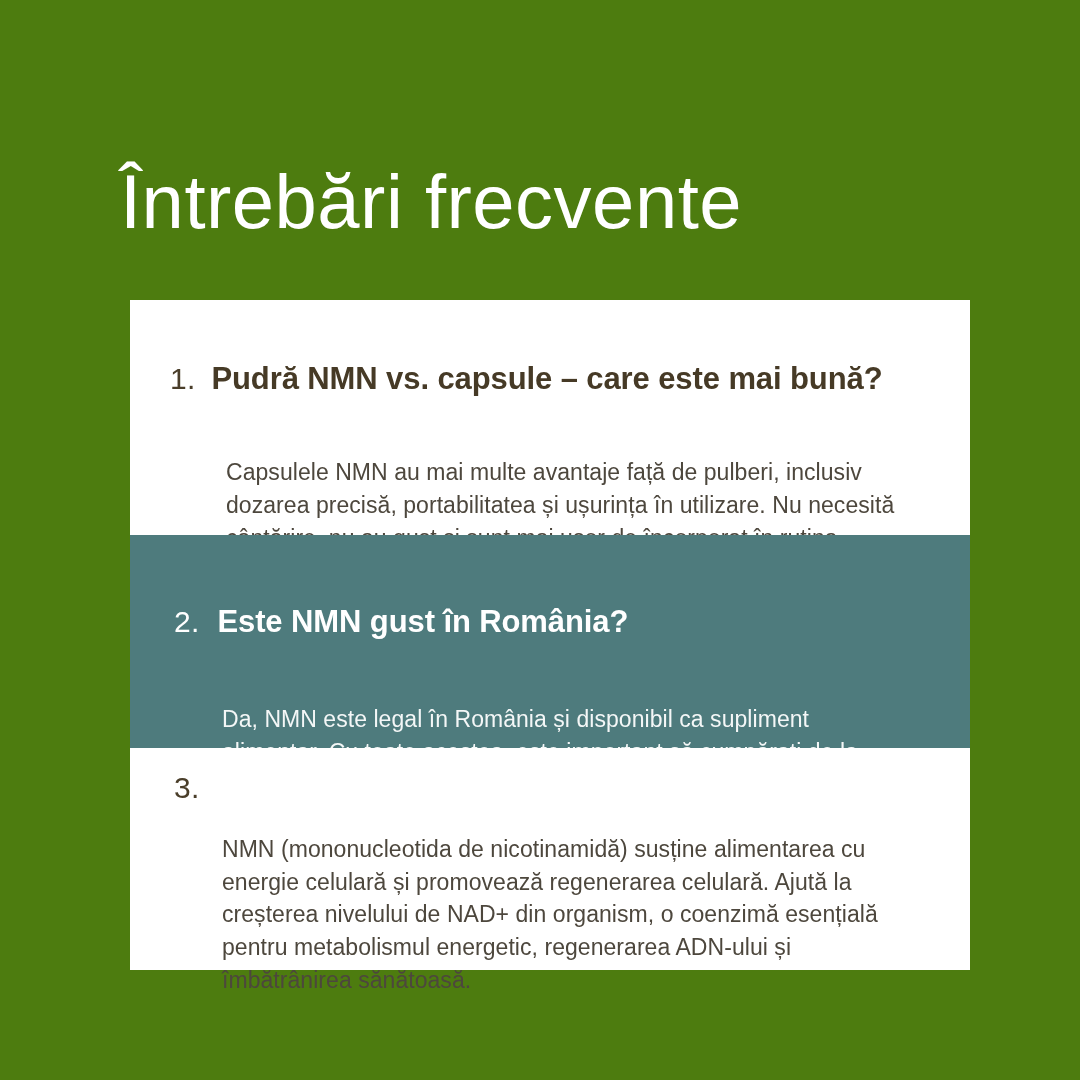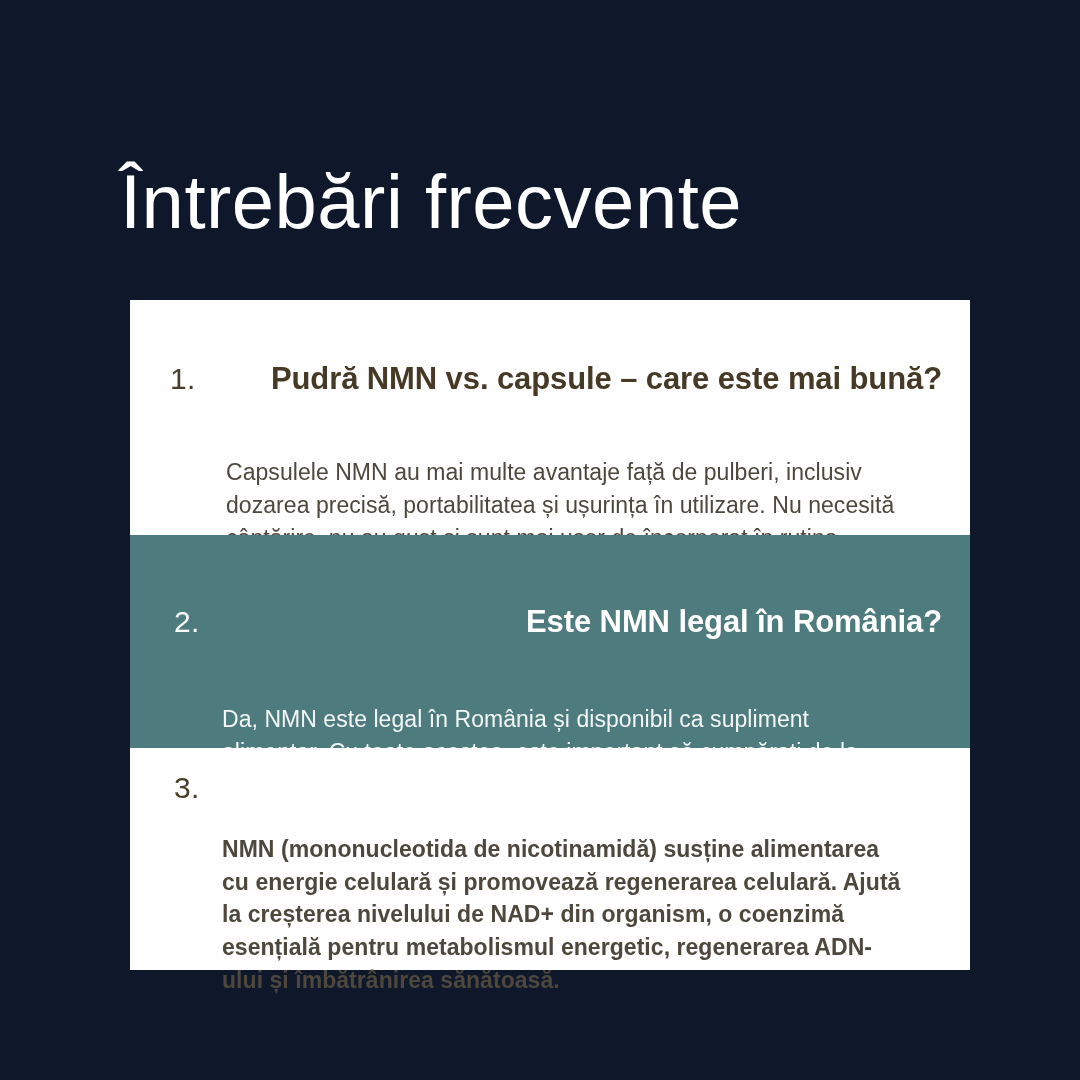--- a/index.html
+++ b/index.html
@@ -12,21 +12,21 @@
     height: 1080px;
     background: #2e6265;
     font-family: "Liberation Sans", sans-serif;
     overflow: hidden;
     position: relative;
   }
 
   .page {
     position: absolute;
     inset: 0;
-    background: #0f172a;
+    background: #4d7c0f;
   }
 
   
   .page-title {
     position: absolute;
     left: 120px;
     top: 108px;
     width: 860px;
     color: #ffffff;
     font-size: 76px;
@@ -72,21 +72,20 @@
     letter-spacing: 0.2px;
     margin-right: 16px;
   }
 
   .faq-question {
     flex: 1 1 auto;
     font-size: 31px;
     line-height: 1.22;
     font-weight: 700;
     letter-spacing: -0.1px;
-    text-align: right;
   }
 
   .faq-answer {
     font-size: 23px;
     line-height: 1.42;
     font-weight: 400;
     padding: 10px 60px 0 96px;
     letter-spacing: 0.05px;
   }
 
@@ -104,21 +103,21 @@
   .faq-item.item-1 { height: 235px; padding-top: 34px; }
   .faq-item.item-2 { height: 213px; padding-top: 42px; }
   .faq-item.item-3 { height: 222px; padding-top: 22px; }
 
   .faq-item.item-2 .faq-row { padding-left: 44px; }
   .faq-item.item-2 .faq-number { margin-right: 18px; }
   .faq-item.item-2 .faq-answer { padding-left: 92px; padding-top: 14px; }
 
   .faq-item.item-3 .faq-row { padding-left: 44px; }
   .faq-item.item-3 .faq-number { margin-right: 12px; }
-  .faq-item.item-3 .faq-answer { padding-left: 92px; padding-top: 4px; font-weight: bold; }
+  .faq-item.item-3 .faq-answer { padding-left: 92px; padding-top: 4px; }
 </style>
 </head>
 <body>
 
 <div class="page">
 
   <h1 class="page-title">Întrebări frecvente</h1>
 
   <div class="faq-stack">
 
@@ -126,21 +125,21 @@
       <div class="faq-row">
         <span class="faq-number">1.</span>
         <h2 class="faq-question">Pudră NMN vs. capsule – care este mai bună?</h2>
       </div>
       <p class="faq-answer">Capsulele NMN au mai multe avantaje față de pulberi, inclusiv dozarea precisă, portabilitatea și ușurința în utilizare. Nu necesită cântărire, nu au gust și sunt mai ușor de încorporat în rutina zilnică.</p>
     </section>
 
     <section class="faq-item dark item-2">
       <div class="faq-row">
         <span class="faq-number">2.</span>
-        <h2 class="faq-question">Este NMN legal în România?</h2>
+        <h2 class="faq-question">Este NMN gust în România?</h2>
       </div>
       <p class="faq-answer">Da, NMN este legal în România și disponibil ca supliment alimentar. Cu toate acestea, este important să cumpărați de la mărci de încredere, cum ar fi Naturecan, pentru a asigura puritatea, siguranța și testarea independentă a produsului.</p>
     </section>
 
     <section class="faq-item light item-3">
       <div class="faq-row">
         <span class="faq-number">3.</span>
       </div>
       <p class="faq-answer">NMN (mononucleotida de nicotinamidă) susține alimentarea cu energie celulară și promovează regenerarea celulară. Ajută la creșterea nivelului de NAD+ din organism, o coenzimă esențială pentru metabolismul energetic, regenerarea ADN-ului și îmbătrânirea sănătoasă.</p>
     </section>

